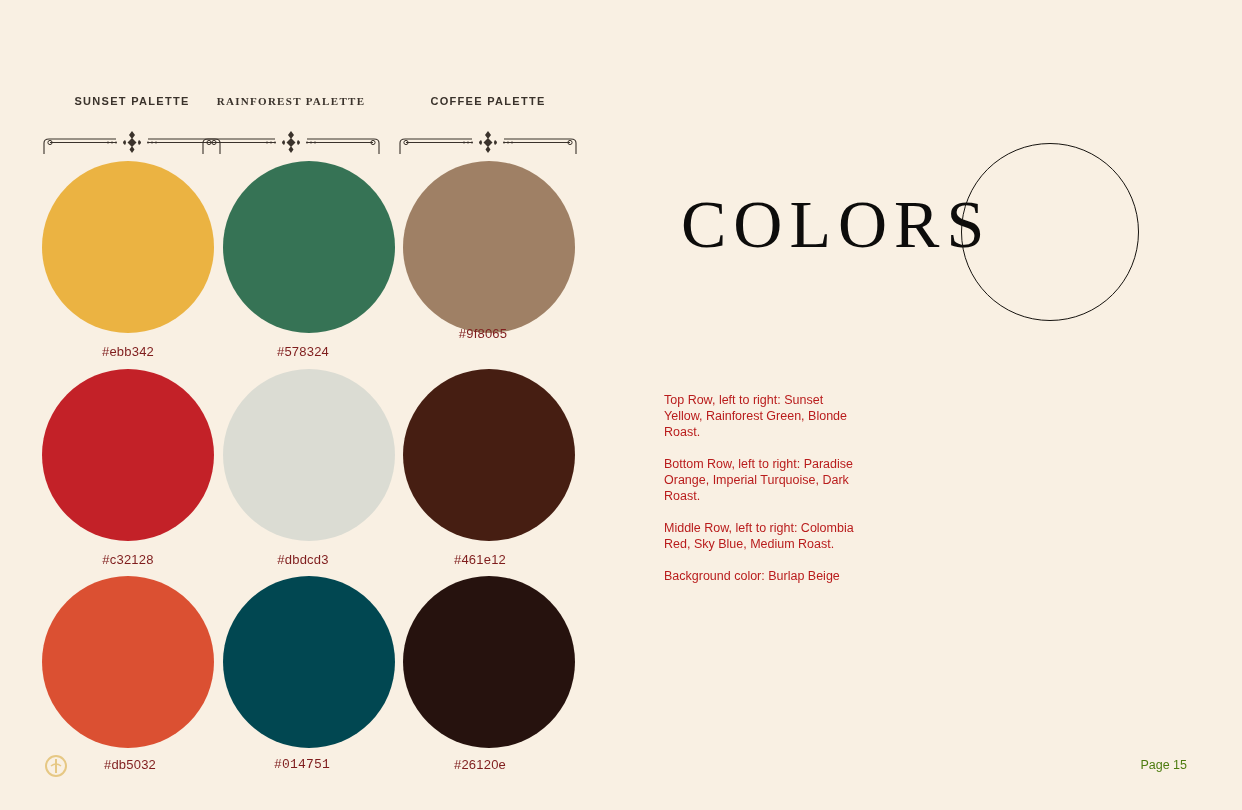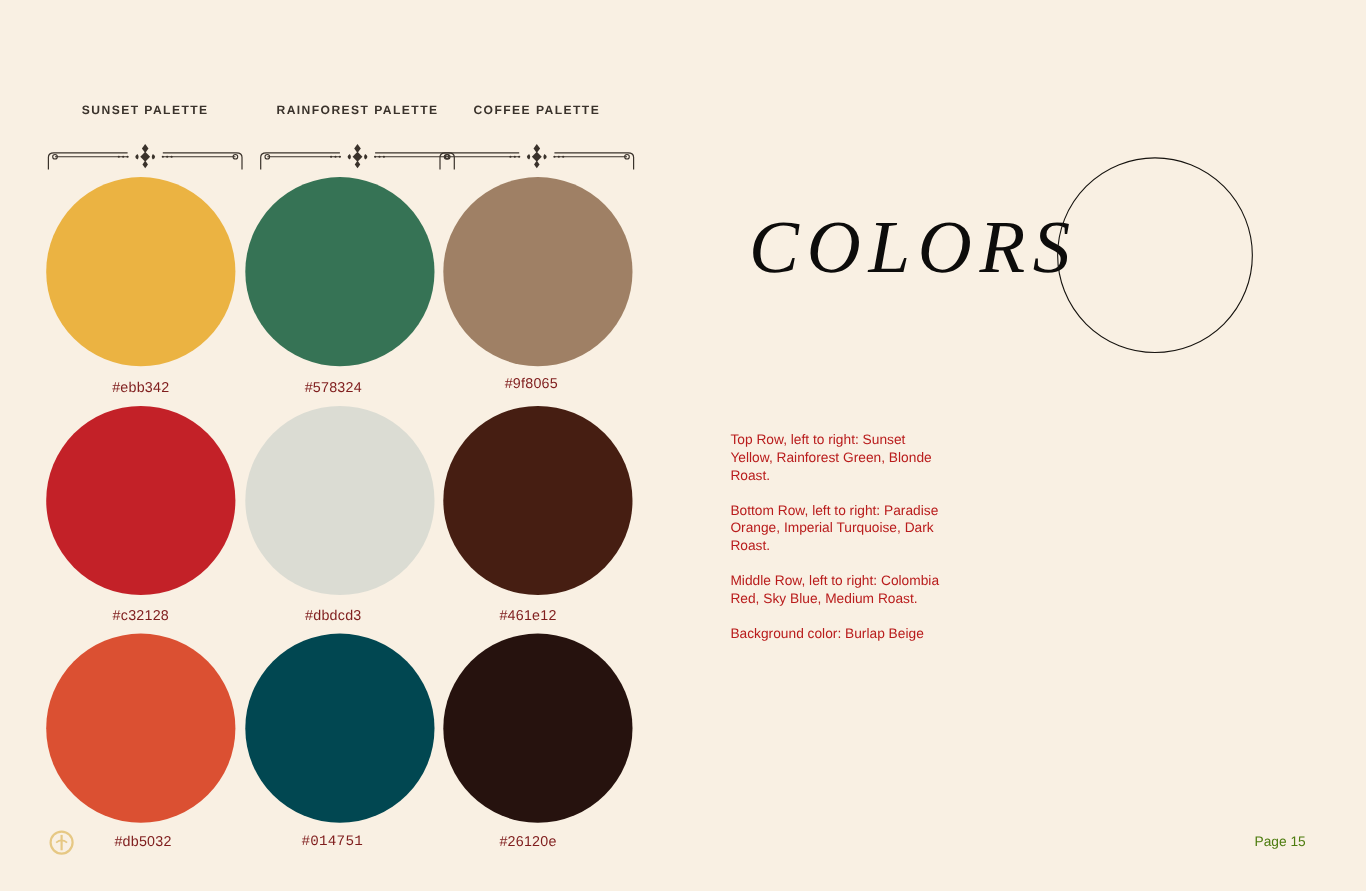--- a/index.html
+++ b/index.html
@@ -32,21 +32,21 @@
   .swatch-label {
     position:absolute; width:180px; text-align:center;
     font-size:13px; color:#7f1d1d; letter-spacing:.2px;
   }
 
   
   .colors-title {
     position:absolute; left:681px; top:190px;
     font-family:"Liberation Serif", serif;
     font-size:68px; font-weight:400;
-    letter-spacing:7px; color:#0d0c0b; line-height:1;font-style:italic;
+    letter-spacing:7px; color:#0d0c0b; line-height:1;
   }
 
   .outline-circle {
     position:absolute; left:961px; top:143px;
     width:178px; height:178px;
     border:1.6px solid #16130f; border-radius:50%;
   }
 
   .notes { position:absolute; left:664px; top:392px; width:200px; }
   .notes p {
@@ -94,21 +94,21 @@
             <circle cx="114" cy="13.5" r="1"></circle>
           <path d="M90 2 L93 6 L90 10 L87 6 Z"></path>
           <path d="M90 9 L94.5 13.5 L90 18 L85.5 13.5 Z"></path>
           <path d="M90 17 L92.5 20.5 L90 24 L87.5 20.5 Z"></path>
           <path d="M83 11 Q79 13.5 83 16 Q85 13.5 83 11 Z"></path>
           <path d="M97 11 Q101 13.5 97 16 Q95 13.5 97 11 Z"></path>
         </g>
       </svg>
     </div>
 
-    <div class="col-head" style="left:235px; top:95px;">
+    <div class="col-head" style="left:201px; top:95px;font-family:Liberation Serif, serif;">
       <div class="col-title">RAINFOREST PALETTE</div>
       <svg class="ornament" viewBox="0 0 180 26">
         <g fill="none" stroke="#3a322b" stroke-width="1.1">
           <path d="M2 25 L2 14 Q2 10 7 10 L74 10"></path>
           <path d="M178 25 L178 14 Q178 10 173 10 L106 10"></path>
           <path d="M8 13.5 L74 13.5"></path>
           <path d="M172 13.5 L106 13.5"></path>
         </g>
         <g fill="#3a322b">
           <circle cx="8" cy="13.5" r="2.1" fill="none" stroke="#3a322b" stroke-width="1"></circle>
@@ -153,21 +153,21 @@
           <path d="M97 11 Q101 13.5 97 16 Q95 13.5 97 11 Z"></path>
         </g>
       </svg>
     </div>
 
     <div class="swatch" style="left:42px;  top:161px; background:#ebb342;"></div>
     <div class="swatch" style="left:223px; top:161px; background:#367355;"></div>
     <div class="swatch" style="left:403px; top:161px; background:#9f8065;"></div>
     <div class="swatch-label" style="left:38px;  top:344px;">#ebb342</div>
     <div class="swatch-label" style="left:213px; top:344px;">#578324</div>
-    <div class="swatch-label" style="left:393px; top:341px;">#9f8065</div>
+    <div class="swatch-label" style="left:393px; top:326px;">#9f8065</div>
 
     <div class="swatch" style="left:42px;  top:369px; background:#c32128;"></div>
     <div class="swatch" style="left:223px; top:369px; background:#dbdcd3;"></div>
     <div class="swatch" style="left:403px; top:369px; background:#461e12;"></div>
     <div class="swatch-label" style="left:38px;  top:552px;">#c32128</div>
     <div class="swatch-label" style="left:213px; top:552px;">#dbdcd3</div>
     <div class="swatch-label" style="left:390px; top:552px;">#461e12</div>
 
     <div class="swatch" style="left:42px;  top:576px; background:#db5032;"></div>
     <div class="swatch" style="left:223px; top:576px; background:#014751;"></div>

